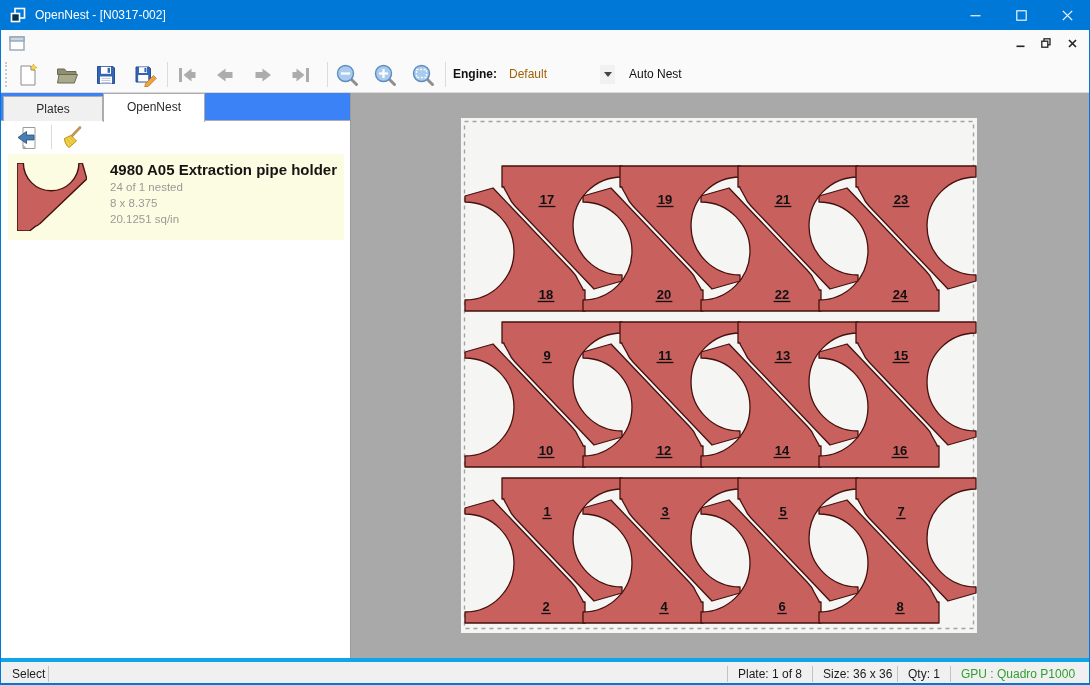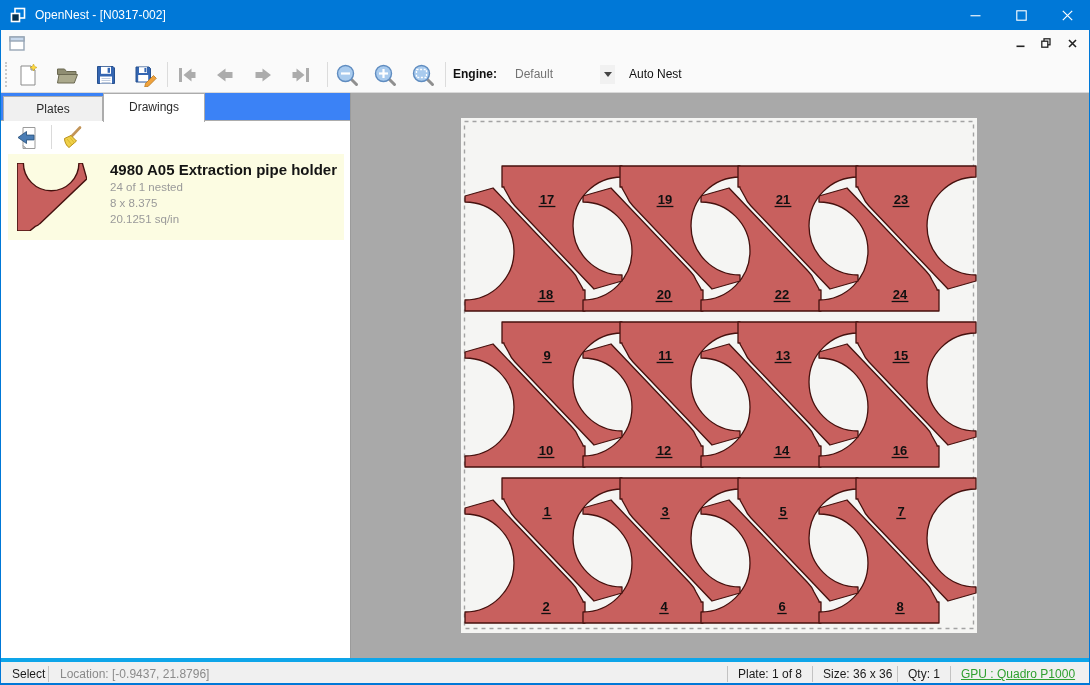--- a/index.html
+++ b/index.html
@@ -21,21 +21,21 @@
   .mdi-controls { position:absolute; right:8px; top:0; height:26px; display:flex; align-items:center; gap:8px; }
   .mdi-btn { width:18px; height:16px; display:flex; align-items:center; justify-content:center; }
 
   
   .toolbar { position:absolute; left:1px; top:56px; width:1088px; height:37px; background:#FAFAFA; border-bottom:1px solid #D9D9D9; }
   .tb-grip { position:absolute; left:4px; top:6px; width:3px; height:25px; border-left:2px dotted #C9C9C9; }
   .tb-btn { position:absolute; top:5px; width:28px; height:28px; display:flex; align-items:center; justify-content:center; }
   .tb-sep { position:absolute; top:6px; width:1px; height:25px; background:#DCDCDC; }
   .engine-label { position:absolute; left:452px; top:0; line-height:37px; font-weight:bold; color:#111; }
   .engine-combo { position:absolute; left:502px; top:8px; width:112px; height:21px; }
-  .engine-value { position:absolute; left:12px; top:0; line-height:21px; color:#737373; }
+  .engine-value { position:absolute; left:6px; top:0; line-height:21px; color:#a16207; }
   .engine-arrow-btn { position:absolute; right:0; top:1px; width:15px; height:19px; background:#F1F1F1; display:flex; align-items:center; justify-content:center; }
   .engine-arrow-btn svg { display:block; }
   .autonest-btn { position:absolute; left:624px; top:0; line-height:37px; color:#111; padding:0 4px; }
 
   
   .sidebar { position:absolute; left:1px; top:93px; width:350px; height:565px; background:#fff; border-right:1px solid #9B9B9B; }
   .tabstrip { position:relative; width:100%; height:28px; background:#3b82f6; border-bottom:1px solid #ACACAC; }
   .tab { position:absolute; text-align:center; cursor:default; color:#2b2b2b; }
   .tab-inactive { left:2px; top:3px; width:100px; height:25px; line-height:25px; background:#F0F0F0; border:1px solid #ACACAC; border-bottom:none; }
   .tab-active { left:102px; top:0; width:102px; height:29px; line-height:27px; background:#fff; border:1px solid #ACACAC; border-bottom:none; z-index:2; }
@@ -50,21 +50,21 @@
 
   
   .canvas { position:absolute; left:351px; top:93px; width:738px; height:565px; background:#A9A9A9; }
   #plate-svg { position:absolute; left:110px; top:25px; }
   .part-num { font-family:"Liberation Sans","DejaVu Sans",sans-serif; font-size:13px; font-weight:bold; fill:#101010; text-anchor:middle; }
 
   
   .statusbar { position:absolute; left:0; top:658px; width:1090px; height:40px; background:#F0F0F0; border-top:4px solid #0ea5e9; }
   .sb-text { position:absolute; top:0; line-height:24px; font-size:12px; color:#1b1b1b; white-space:nowrap; }
   .sb-gray { color:#8A8A8A; }
-  .sb-green { font-weight:normal;text-decoration:underline; }
+  .sb-green { font-weight:normal; }
   .sb-sep { position:absolute; top:4px; width:1px; height:16px; background:#C2C2C2; }
   .grip { position:absolute; right:3px; bottom:3px; }
 
   .bottom-accent { position:absolute; left:0; top:683px; width:1090px; height:2px; background:#0078D7; }
   .edge-l { position:absolute; left:0; top:30px; width:1px; height:653px; background:#0078D7; }
   .edge-r { position:absolute; right:0; top:30px; width:1px; height:653px; background:#0078D7; }
 </style>
 </head>
 <body>
 
@@ -213,21 +213,21 @@
           <path d="M0 0 h8 l-4 5 z" fill="#444"></path>
         </svg>
     </div>
   </div>
   <span class="autonest-btn">Auto Nest</span>
 </div>
 
 <div class="sidebar">
   <div class="tabstrip">
     <div class="tab tab-inactive">Plates</div>
-    <div class="tab tab-active">Drawings</div>
+    <div class="tab tab-active">OpenNest</div>
   </div>
   <div class="ptoolbar">
     <div class="ptb-btn" style="left:13px">
       <svg width="26" height="26" viewBox="0 0 26 26">
         <path d="M8 2.5 h12 v21 h-9 l-3 -3 z" fill="#fff" stroke="#9B9B9B"></path>
         <path d="M8 20.5 l3 3 h-3 z" fill="#DADADA" stroke="#9B9B9B"></path>
         <path d="M3 12.5 l8.5 -6 v3.6 h7.5 v4.8 h-7.5 v3.6 z" fill="#4A7DB5" stroke="#2E567F" stroke-width="0.9"></path>
       </svg>
     </div>
     <div class="ptb-sep"></div>
@@ -325,21 +325,20 @@
       <line x1="317.3" y1="400.5" x2="326.7" y2="400.5" stroke="#101010" stroke-width="1.3"></line>
       <path d="M0,8 L28,0 L107,83 Q111,87 113,92 L118,101 L118,102 L120,102 L120,123 L0,123 L0,112 A49,49 0 0 0 0,14 Z" transform="translate(395,360) rotate(180 60 61.5)" fill="#C8605E" stroke="#45110E" stroke-width="1.3" stroke-linejoin="round"></path>
       <text x="440" y="398" class="part-num">7</text>
       <line x1="435.3" y1="400.5" x2="444.7" y2="400.5" stroke="#101010" stroke-width="1.3"></line>
     </svg>
 </div>
 
 <div class="statusbar">
   <span class="sb-text" style="left:12px">Select</span>
   <div class="sb-sep" style="left:48px"></div>
-  <span class="sb-text sb-gray" style="left:60px">Location: [-0.9437, 21.8796]</span>
 
   <div class="sb-sep" style="left:727px"></div>
   <span class="sb-text" style="left:738px">Plate: 1 of 8</span>
   <div class="sb-sep" style="left:812px"></div>
   <span class="sb-text" style="left:823px">Size: 36 x 36</span>
   <div class="sb-sep" style="left:897px"></div>
   <span class="sb-text" style="left:908px">Qty: 1</span>
   <div class="sb-sep" style="left:950px"></div>
   <span class="sb-text sb-green" style="left: 961px; color: rgb(47, 160, 47);">GPU : Quadro P1000</span>
 

